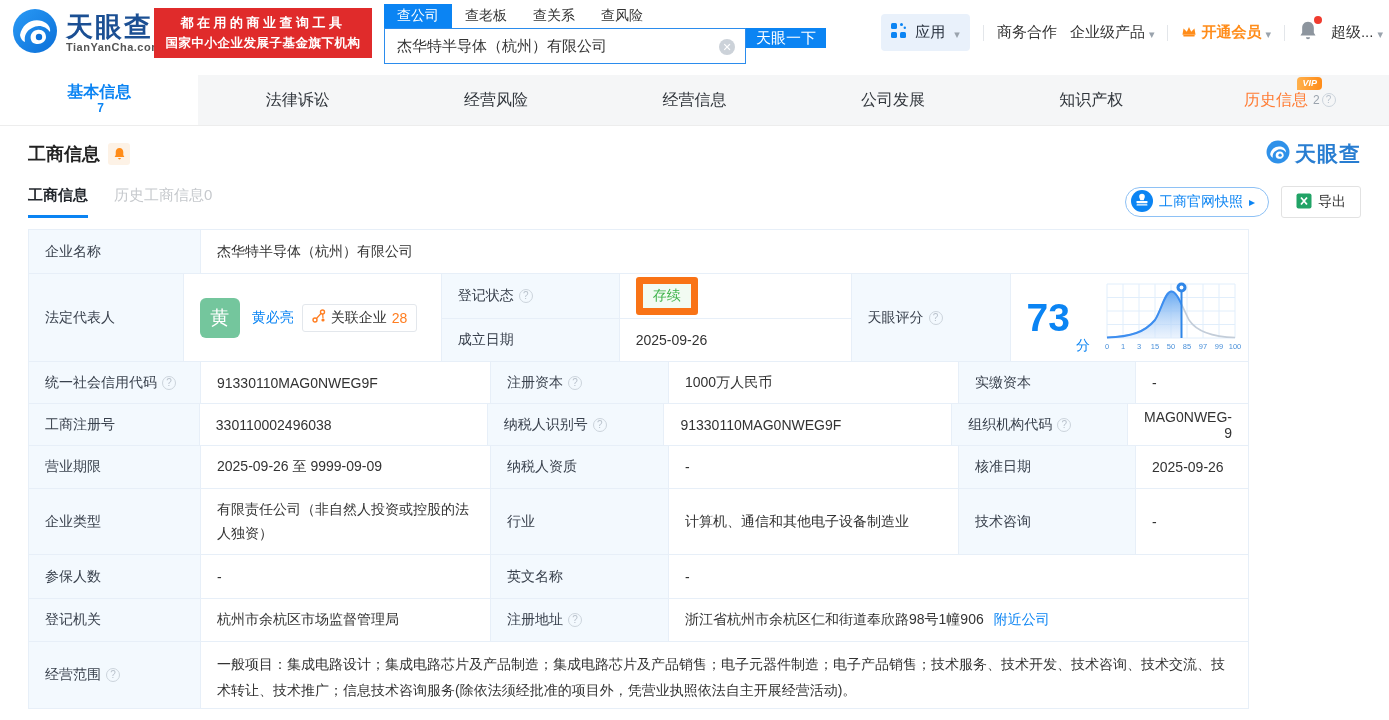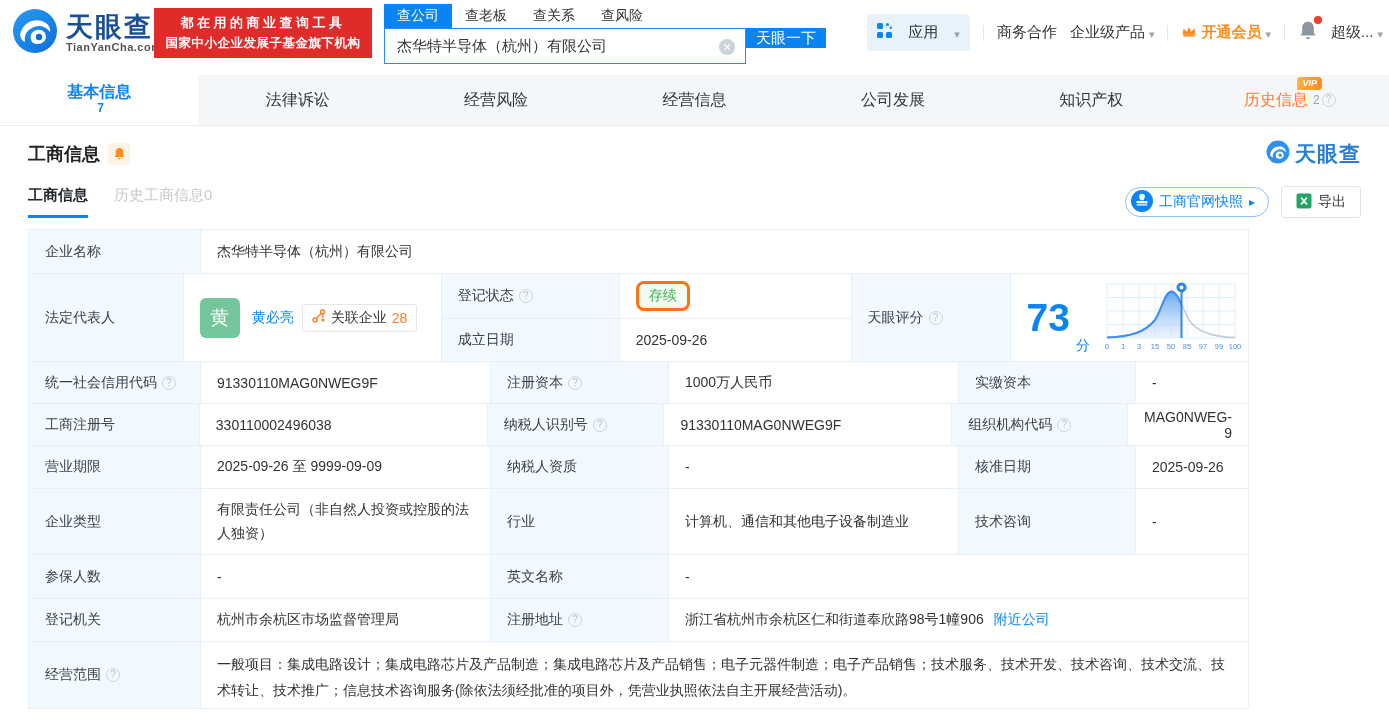--- a/index.html
+++ b/index.html
@@ -20,21 +20,21 @@
   .stab { font-size:14px; color:#333; padding:3px 13px; cursor:pointer; }
   .stab.active { background:#0b84f3; color:#fff; }
   .search-row { display:flex; }
   .search-input-wrap { position:relative; width:362px; height:36px; border:1px solid #2b8ced; background:#fff; }
   .search-input-wrap input { width:100%; height:100%; border:0; outline:none; font-size:15px; color:#333; padding:0 36px 0 12px; font-family:inherit; }
   .clear-ic { position:absolute; right:10px; top:10px; width:16px; height:16px; border-radius:50%; background:#ccd2d9; color:#fff; font-size:11px; line-height:16px; text-align:center; cursor:pointer; }
   .clear-ic::after { content:"✕"; }
   .search-btn { width:80px; height:20px; background:#0b84f3; color:#ffffff; font-size:15px; border:0; cursor:pointer; font-family:Liberation Serif, serif; }
 
   .hnav { position:absolute; right:6px; top:0; height:65px; display:flex; align-items:center; gap:13px; }
-  .app-chip { display:flex; align-items:center; gap:16px; background:#e9f1fb; border-radius:4px; padding:9px 10px; cursor:pointer; }
+  .app-chip { display:flex; align-items:center; gap:9px; background:#e9f1fb; border-radius:4px; padding:9px 10px; cursor:pointer; }
   .app-chip .txt { font-size:15px; color:#2a3340; }
   .hsep { width:1px; height:16px; background:#e3e6ea; }
   .hitem { font-size:15px; color:#333; cursor:pointer; display:flex; align-items:center; gap:4px; white-space:nowrap; }
   .caret::after { content:"▾"; font-size:11px; color:#9aa3ad; }
   .vip-link { color:#ff8c19; font-weight:bold; display:flex; align-items:center; cursor:pointer; }
   .bell-wrap { position:relative; cursor:pointer; }
   .red-dot { position:absolute; top:-4px; right:-4px; width:8px; height:8px; border-radius:50%; background:#f03b2e; }
 
   
   .tabbar { margin-top:10px; height:51px; background:#f5f6f7; display:flex; border-bottom:1px solid #ededed; }
@@ -76,21 +76,21 @@
   .h44{height:44px;} .h42{height:42px;text-align:right;} .h43{height:43px;} .h66{height:66px;} .h88{height:88px;}
   .mid2 { width:468px; display:flex; flex-direction:column; border-right:1px solid #e7eff8; }
   .midrow { display:flex; height:44px; }
   .midrow + .midrow { border-top:1px solid #e7eff8; }
   .midrow .lbl { width:178px; border-right:1px solid #e7eff8; }
   .midrow .val { flex:1; }
 
   .qicon { width:14px; height:14px; border-radius:50%; border:1px solid #ccd4dc; color:#b9c2cc; font-size:10px; line-height:12px; text-align:center; flex:0 0 auto; cursor:pointer; }
   .qicon::after { content:"?"; }
 
-  .status-badge { color:#3eb24a; background:#f2fbf2; border:3px solid #f97316; border-radius:8px; padding:3px 10px; font-size:14px; }
+  .status-badge { color:#3eb24a; background:#f2fbf2; border:7px solid #f97316; border-radius:3px; padding:3px 10px; font-size:14px; }
   .avatar { width:40px; height:40px; border-radius:6px; background:#74c69d; color:#fff; font-size:19px; display:flex; align-items:center; justify-content:center; }
   .rep-link { color:#0b84f3; margin:0 8px 0 12px; cursor:pointer; }
   .rel-badge { display:flex; align-items:center; gap:5px; border:1px solid #e3e7ec; border-radius:3px; padding:4px 9px; cursor:pointer; }
   .rel-badge .rc { color:#ff7d20; }
   .addr-link { color:#0b84f3; margin-left:10px; cursor:pointer; white-space:nowrap; }
   .scope-val { line-height:1.85; padding:10px 16px; align-items:flex-start; }
   .wrap2 { line-height:1.7; }
 
   .score-cell { gap:10px; padding:0 6px 0 16px; }
   .score-num { font-size:39px; font-weight:bold; color:#0b84f3; line-height:1; }

